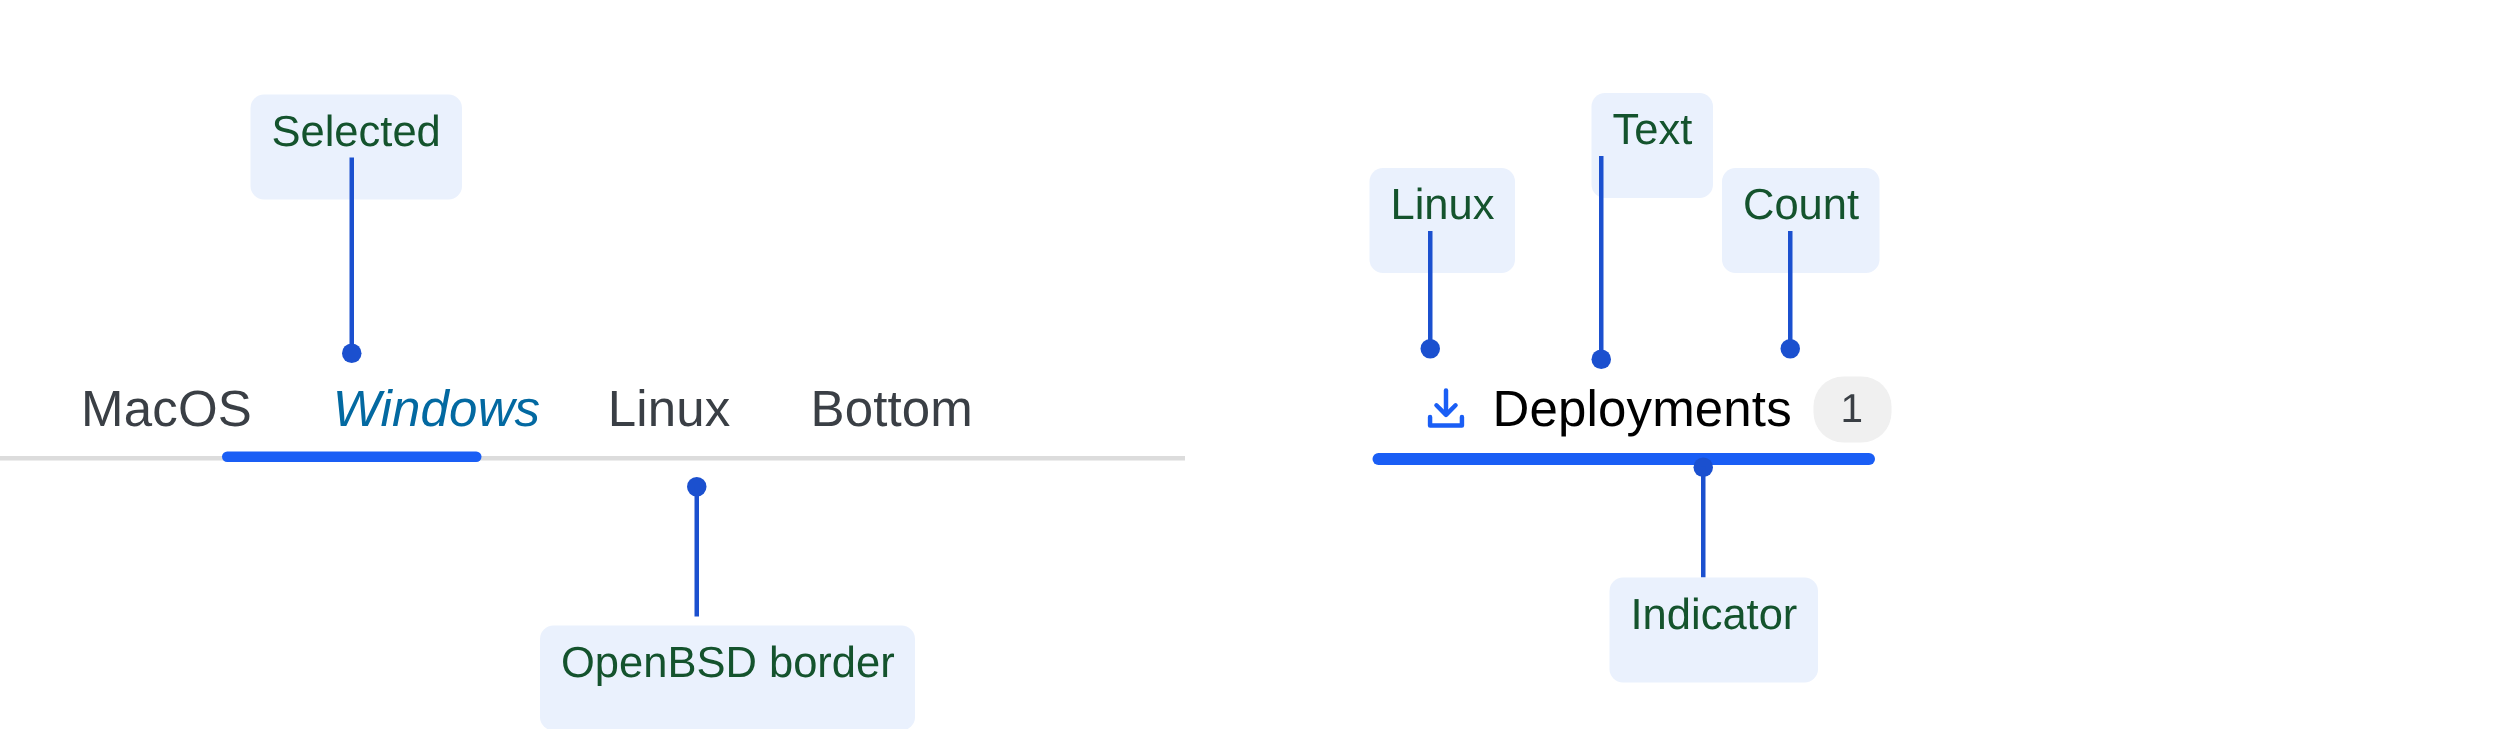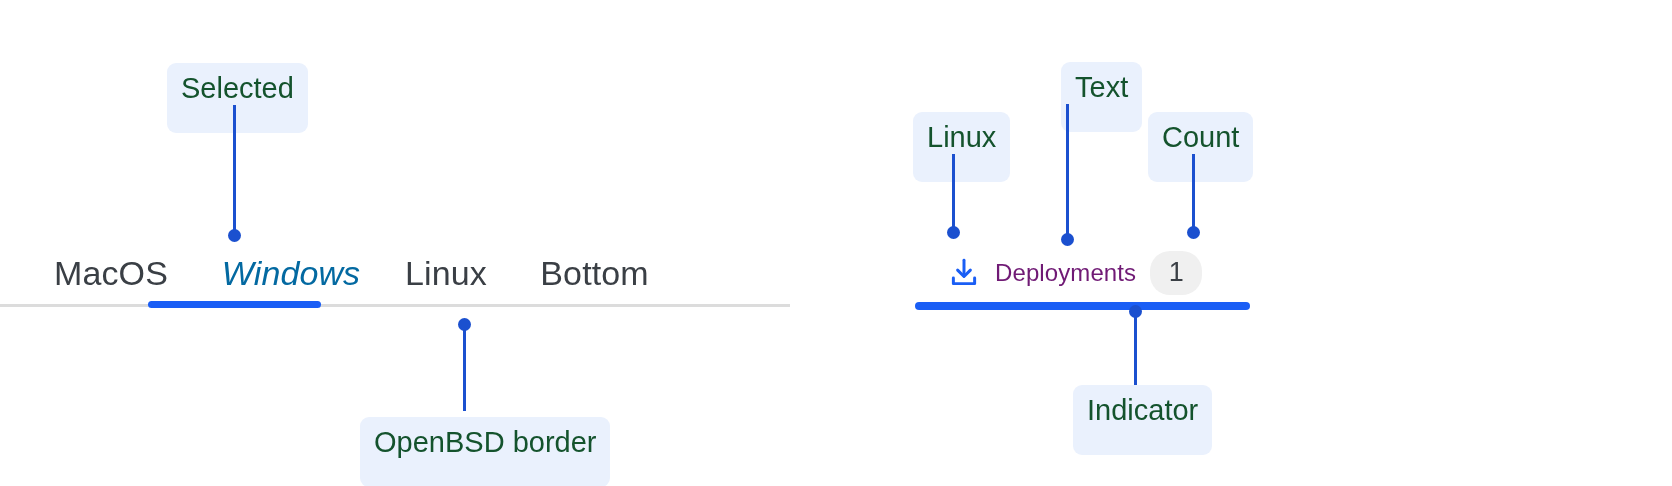--- a/index.html
+++ b/index.html
@@ -101,22 +101,22 @@
     display: flex;
     align-items: center;
     gap: 14px;
   }
   .dep-icon {
     width: 34px;
     height: 34px;
     display: block;
   }
   .dep-label {
-    font-size: 24px;
-    color: #701a75;
+    font-size: 34px;
+    color: #000000;
     letter-spacing: 0.1px;
   }
   .dep-count {
     background: #f0f0f0;
     color: #3a3f45;
     border-radius: 20px;
     font-size: 27px;
     min-width: 20px;
     text-align: center;
     padding: 8px 16px 9px 16px;

